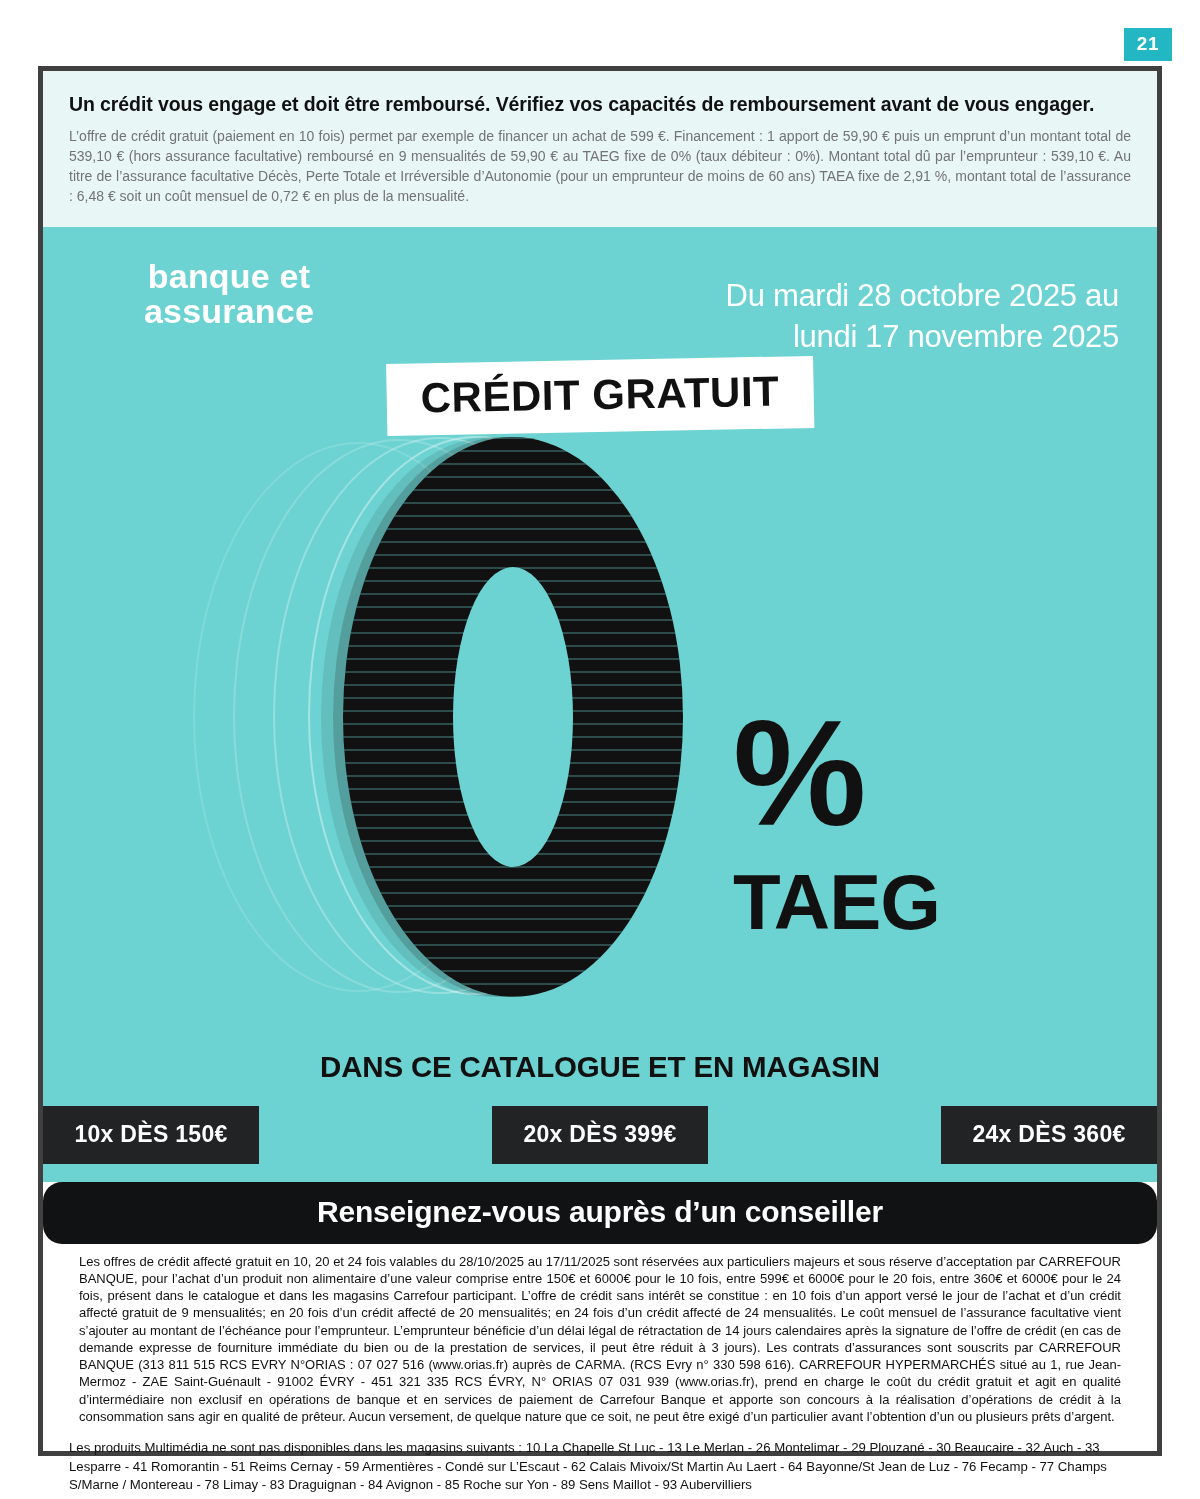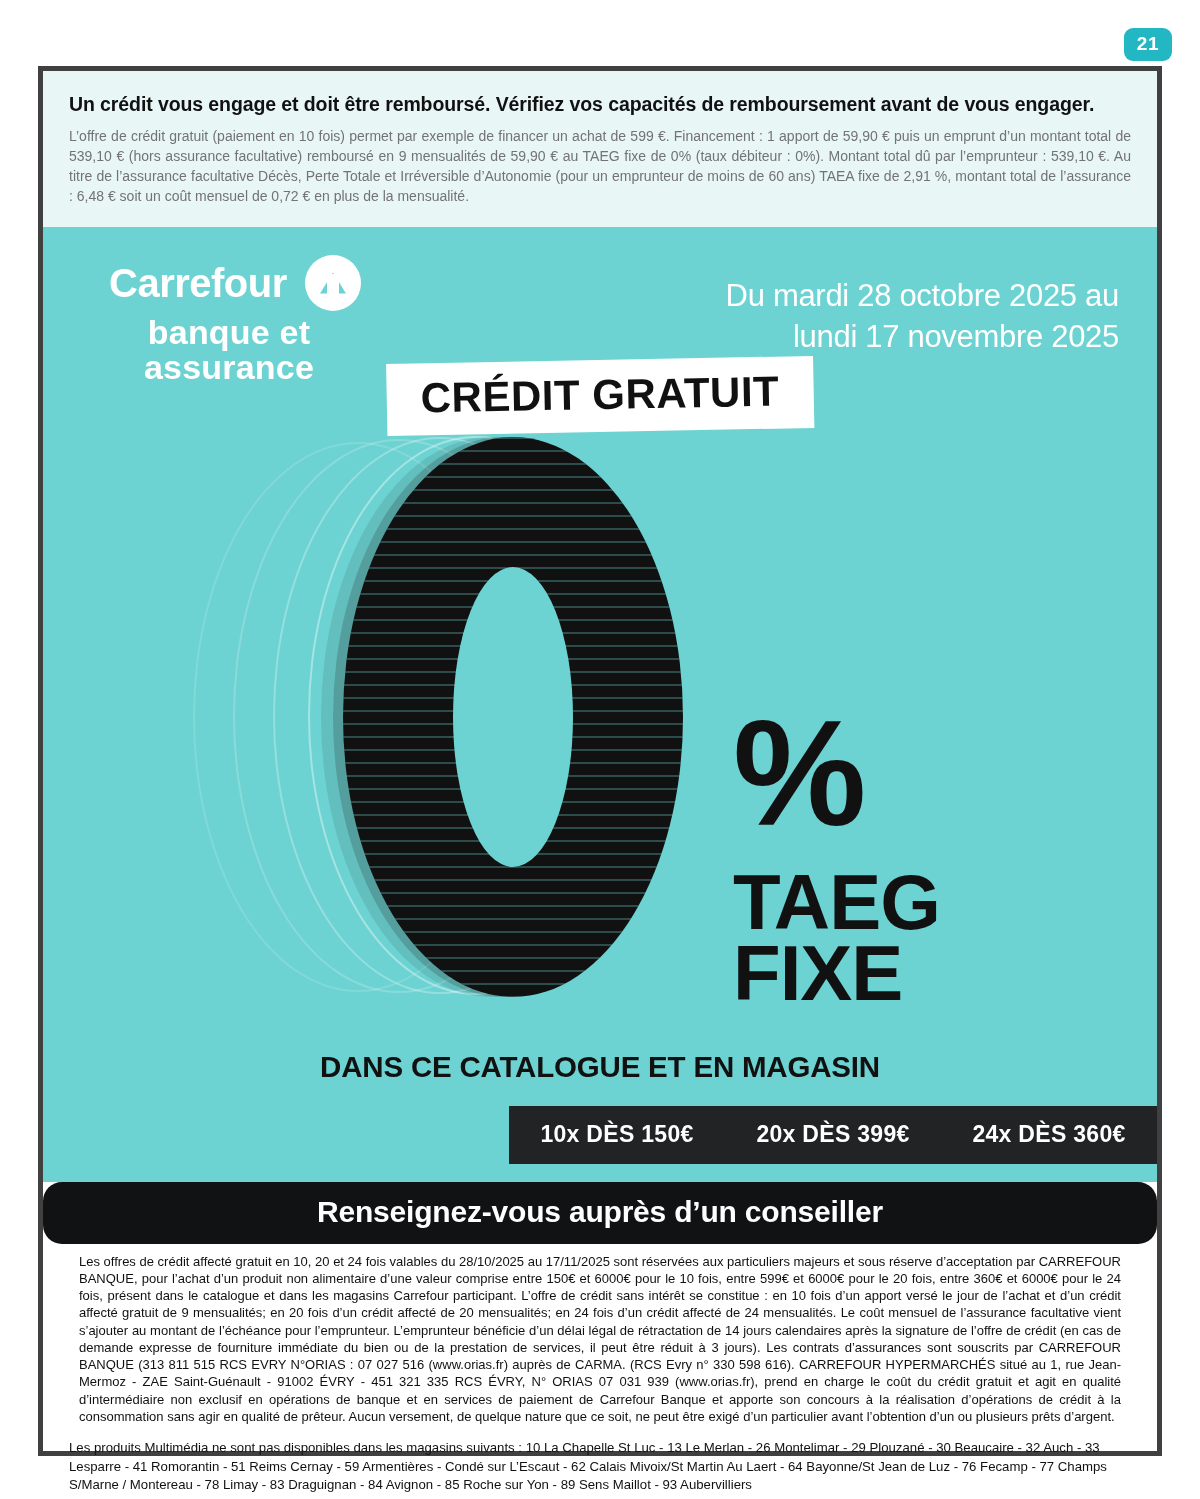--- a/index.html
+++ b/index.html
@@ -22,21 +22,21 @@
   
   .page-badge {
     position: absolute;
     top: 28px;
     right: 28px;
     background: #23b7c4;
     color: #ffffff;
     font-weight: bold;
     font-size: 19px;
     padding: 5px 13px 6px 13px;
-    border-radius: 9px;
+    border-radius: 0;
     letter-spacing: 0.5px;
   }
   
   .flyer {
     position: absolute;
     left: 38px;
     top: 66px;
     width: 1124px;
     height: 1390px;
     border: 5px solid #404040;
@@ -243,21 +243,21 @@
     font-size: 27px;
     font-weight: bold;
     letter-spacing: 0.5px;
   }
   .pay-options {
     position: absolute;
     left: 0;
     right: 0;
     bottom: 18px;
     display: flex;
-    justify-content: flex-end;
+    justify-content: space-between;
   }
   .pay-box {
     background: #222325;
     color: #ffffff;
     width: 216px;
     height: 58px;
     display: flex;
     align-items: center;
     justify-content: center;
     font-size: 23px;
@@ -299,24 +299,20 @@
   <div class="flyer">
 
     <div class="legal-top">
       <div class="headline">Un crédit vous engage et doit être remboursé. Vérifiez vos capacités de remboursement avant de vous engager.</div>
       <div class="body">L’offre de crédit gratuit (paiement en 10 fois) permet par exemple de financer un achat de 599 €. Financement : 1 apport de 59,90 € puis un emprunt d’un montant total de 539,10 € (hors assurance facultative) remboursé en 9 mensualités de 59,90 € au TAEG fixe de 0% (taux débiteur : 0%). Montant total dû par l’emprunteur : 539,10 €. Au titre de l’assurance facultative Décès, Perte Totale et Irréversible d’Autonomie (pour un emprunteur de moins de 60 ans) TAEA fixe de 2,91 %, montant total de l’assurance : 6,48 € soit un coût mensuel de 0,72 € en plus de la mensualité.</div>
     </div>
 
     <div class="hero">
 
       <div class="brand">
-        <div>
-          <span class="b1">Carrefour</span>
-          <span class="logo-c"></span>
-        </div>
         <div class="b2">banque et</div>
         <div class="b3">assurance</div>
       </div>
 
       <div class="dates">
         <div>Du mardi 28 octobre 2025 au</div>
         <div>lundi 17 novembre 2025</div>
       </div>
 
       <div class="credit-banner">
@@ -326,21 +322,20 @@
       <div class="zero-wrap">
         <div class="ghost" style="left:150px;top:25px;width:330px;height:550px;opacity:0.25;"></div>
         <div class="ghost" style="left:190px;top:22px;width:332px;height:554px;opacity:0.35;"></div>
         <div class="ghost" style="left:230px;top:20px;width:334px;height:557px;opacity:0.5;"></div>
         <div class="ghost" style="left:265px;top:19px;width:337px;height:559px;opacity:0.7;"></div>
         <div class="zero"></div>
         <div class="zero-lines"></div>
         <div class="pct">%</div>
         <div class="taeg">
           <div>TAEG</div>
-          <div>FIXE</div>
         </div>
       </div>
 
       <div class="selection">
         <div>DANS CE CATALOGUE ET EN MAGASIN</div>
       </div>
 
       <div class="payez">PAYEZ EN</div>
 
       <div class="pay-options">

